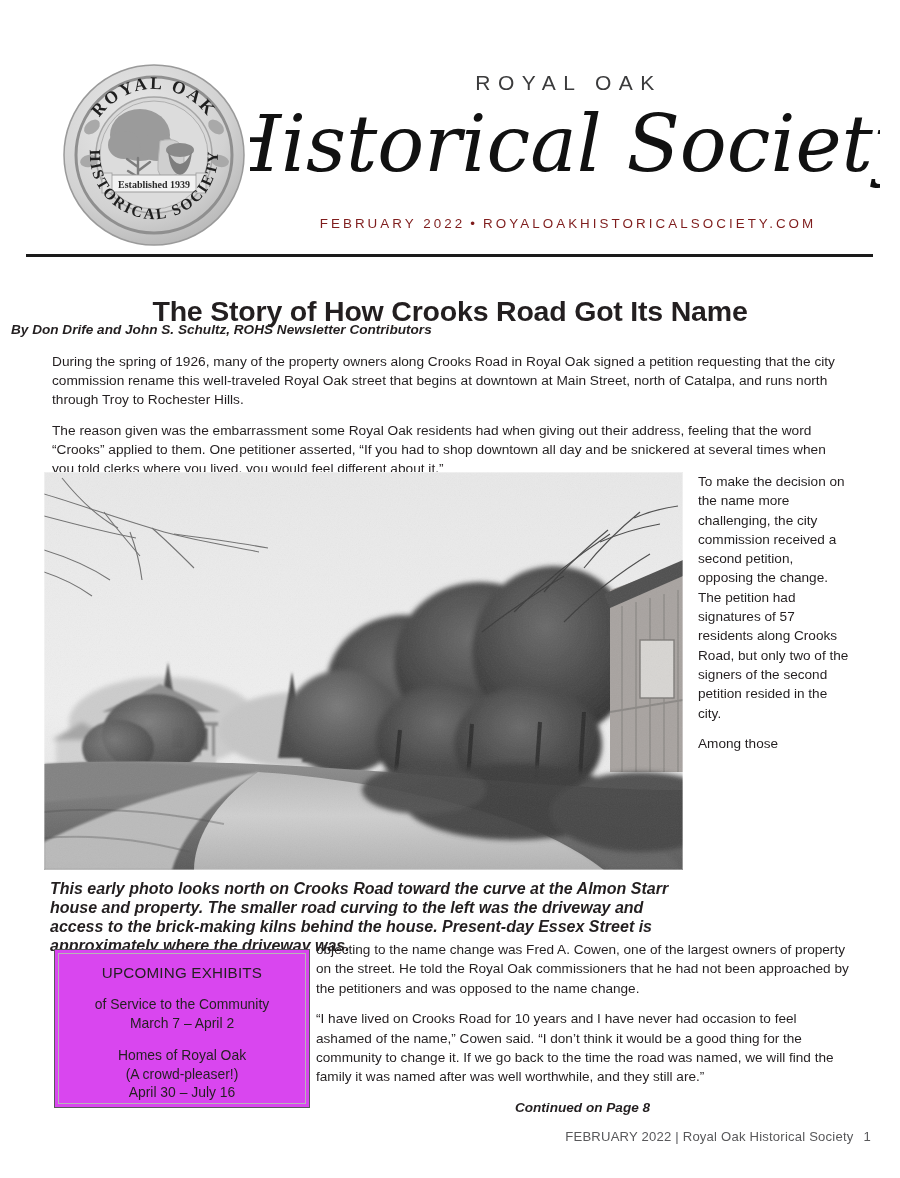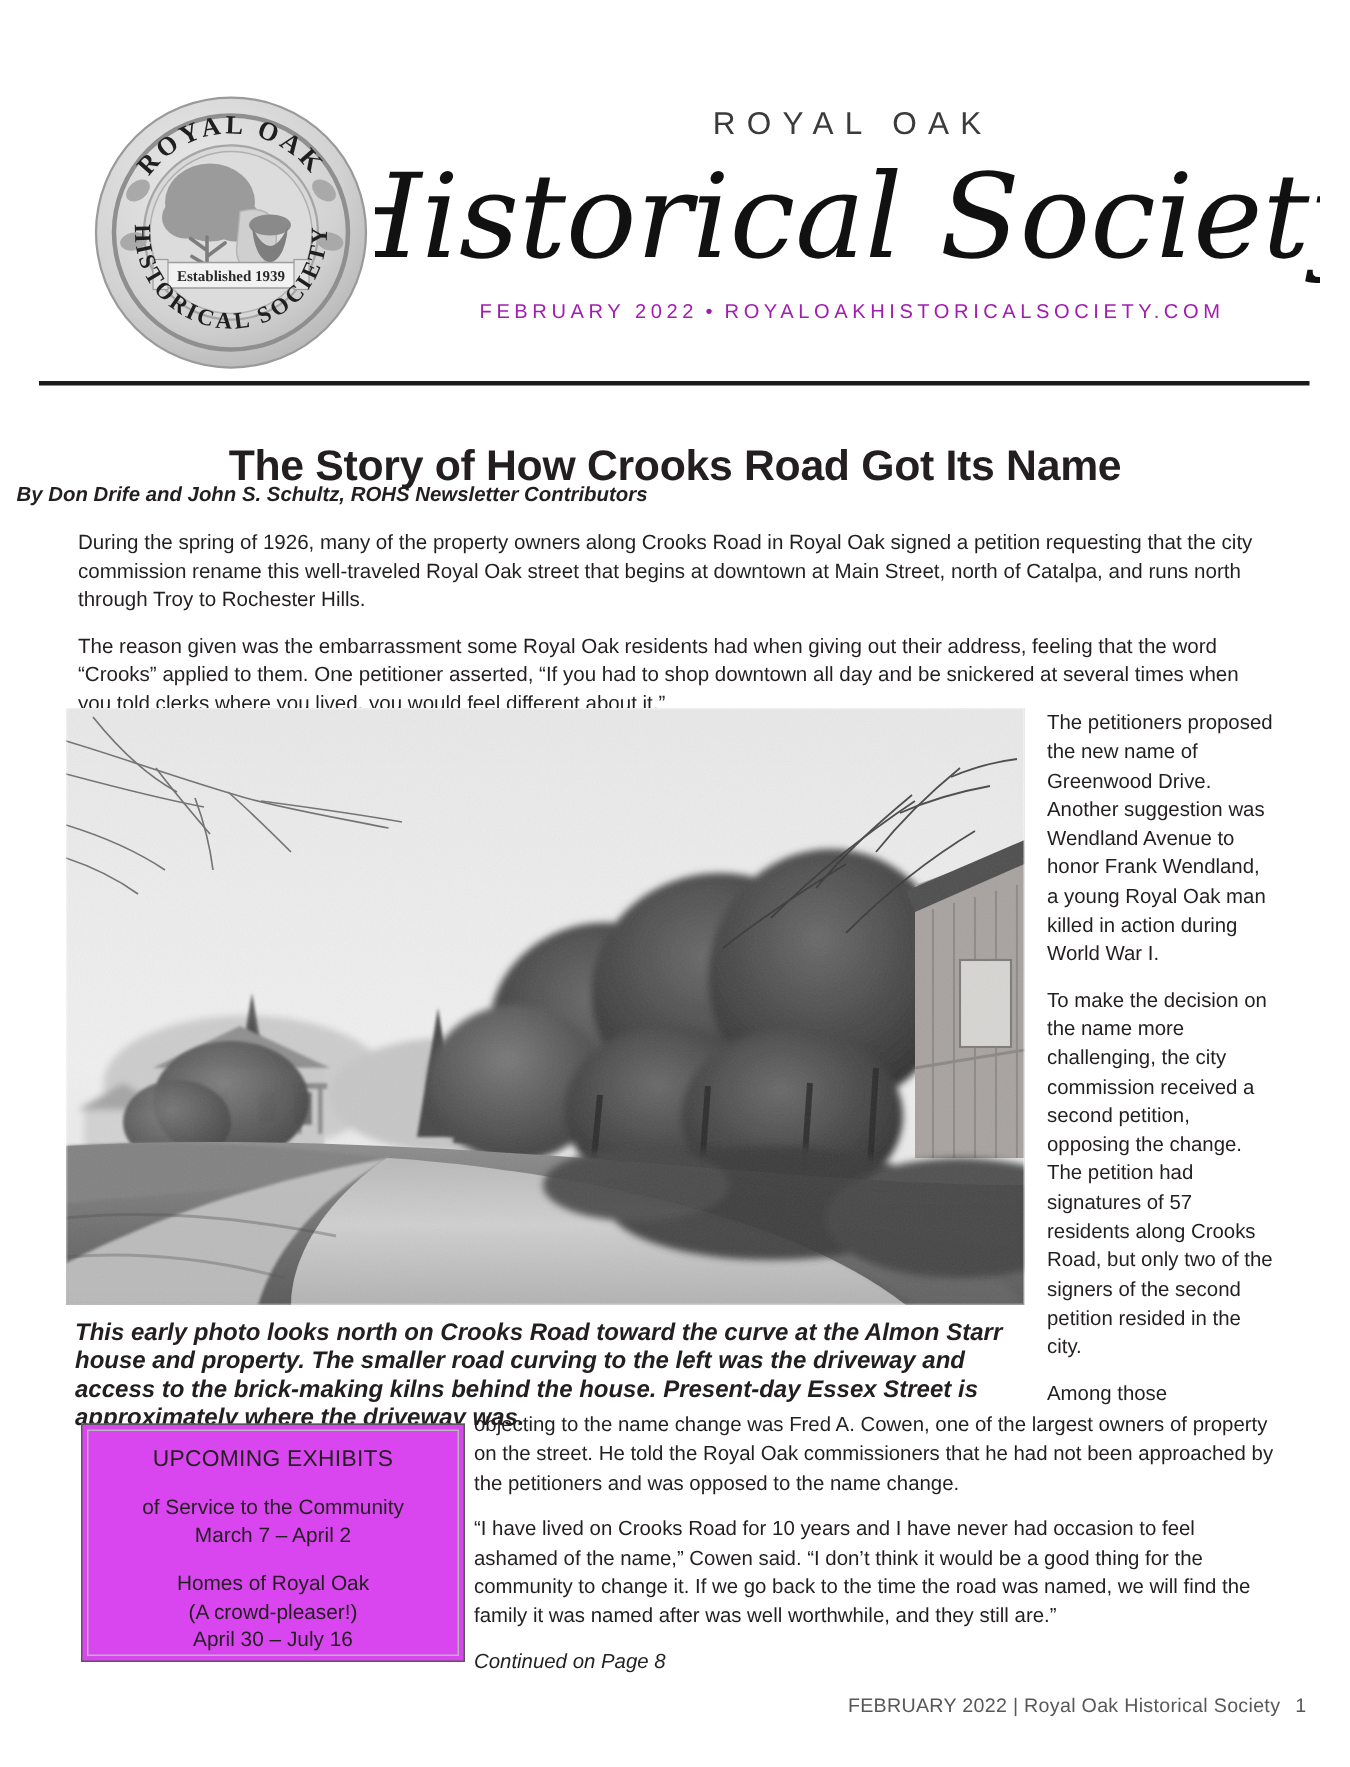--- a/index.html
+++ b/index.html
@@ -56,23 +56,23 @@
   .mast-script {
     position: relative;
     height: 104px;
     margin-top: 2px;
   }
   .mast-script svg { display:block; }
 
   .mast-sub {
     font-size: 13.4px;
     letter-spacing: 3.05px;
-    color: #a21caf;
+    color: #7f1d1d;
     line-height: 1;
-    margin-top: 2px;
+    margin-top: 18px;
     padding-left: 6px;
   }
   .mast-sub .bullet { padding: 0 5px; }
 
   .rule {
     position: absolute;
     left: 26px; top: 254px;
     width: 847px; height: 2.5px;
     background: #1a1a1a;
   }
@@ -146,23 +146,23 @@
     font-size: 13.6px;
     line-height: 19.4px;
   }
   .col-lower p { margin: 0 0 11px 0; }
   .col-lower p.first { text-indent: 0; }
 
   .continued {
     position: absolute;
     left: 316px; top: 1100px;
     width: 533px;
-    text-align: left;
+    text-align: center;
     font-size: 13.6px;
-    font-weight: normal;
+    font-weight: bold;
     font-style: italic;
   }
 
   
   .exhibits {
     position: absolute;
     left: 54px; top: 949px;
     width: 256px; height: 159px;
     background: #d946ef;
     border: 1.2px solid #58585a;
@@ -437,21 +437,20 @@
       </g>
 
       <rect x="0" y="0" width="639" height="398" filter="url(#grain)" opacity="0.55"></rect>
       <rect x="0" y="0" width="639" height="398" fill="none" stroke="#ffffff" stroke-width="2" opacity="0.35"></rect>
     </svg>
   </div>
 
   <div class="caption">This early photo looks north on Crooks Road toward the curve at the Almon Starr house and property. The smaller road curving to the left was the driveway and access to the brick-making kilns behind the house. Present-day Essex Street is approximately where the driveway was.</div>
 
   <div class="col-right">
-    <p>The petitioners proposed the new name of Greenwood Drive. Another suggestion was Wendland Avenue to honor Frank Wendland, a young Royal Oak man killed in action during World War I.</p>
     <p>To make the decision on the name more challenging, the city commission received a second petition, opposing the change. The petition had signatures of 57 residents along Crooks Road, but only two of the signers of the second petition resided in the city.</p>
     <p>Among those</p>
   </div>
 
   <div class="exhibits">
     <div class="exhibits-inner">
       <div class="ex-title">UPCOMING EXHIBITS</div>
       <div class="ex-block">
         <div>of Service to the Community</div>
         <div>March 7 – April 2</div>

